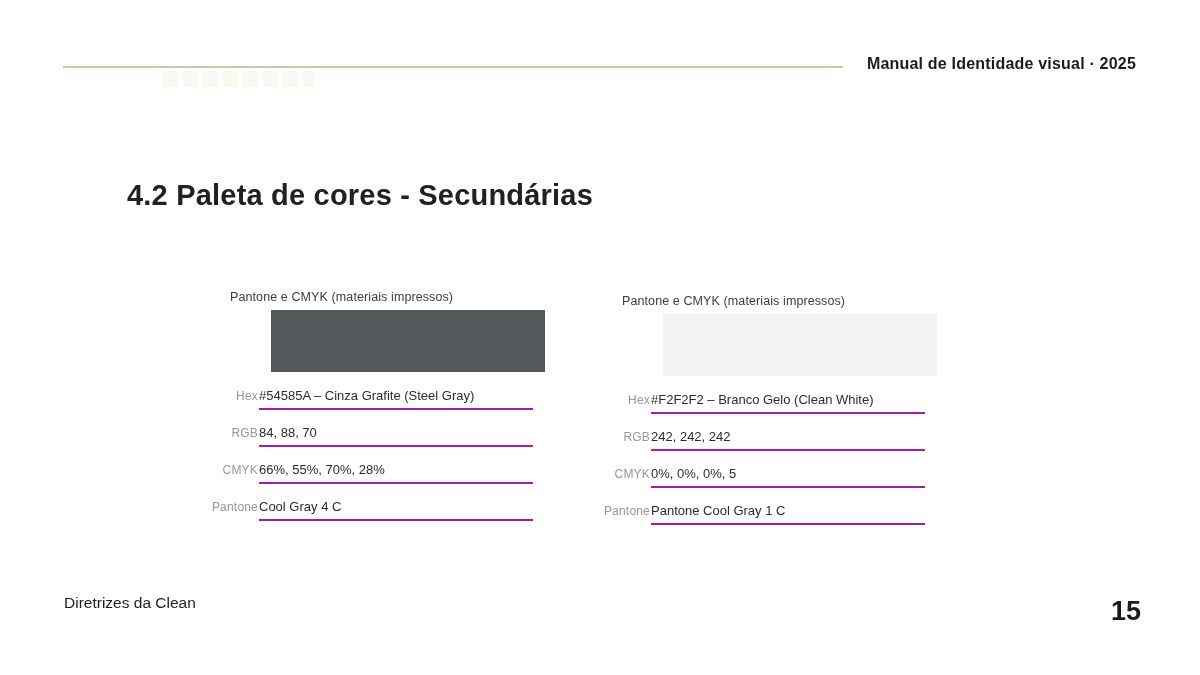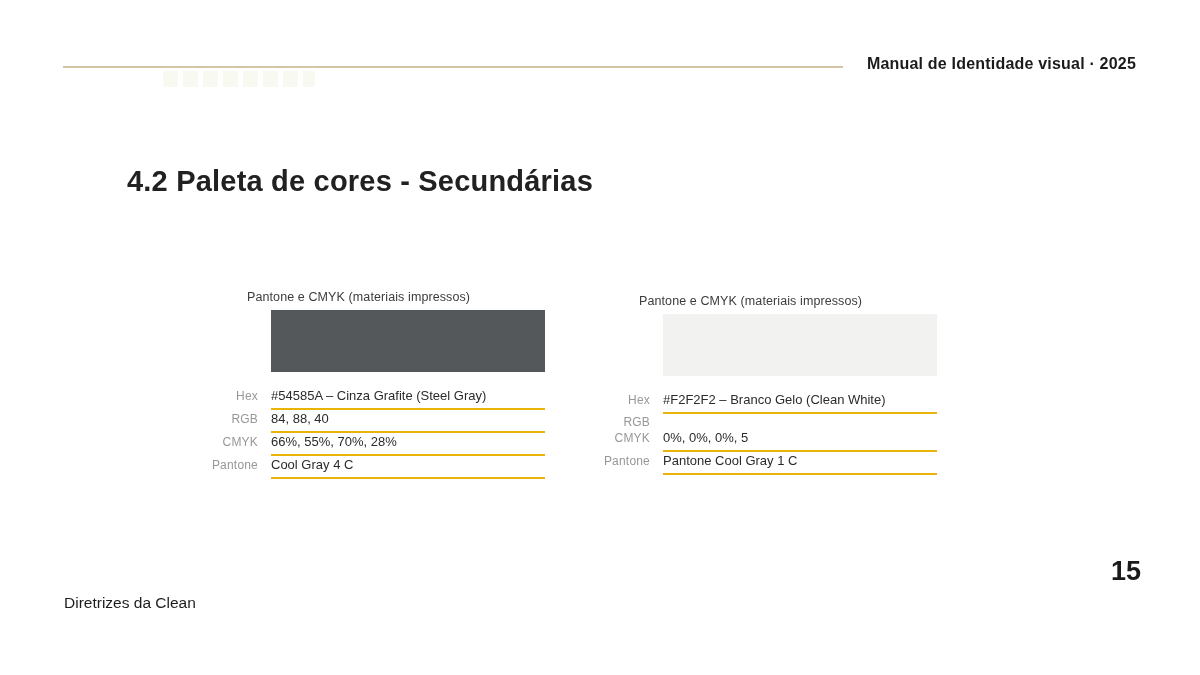--- a/index.html
+++ b/index.html
@@ -19,58 +19,58 @@
     position:absolute; right:64px; top:55px;
     font-size:16px; font-weight:600; letter-spacing:0.2px; color:#1c1c1c;
     white-space:nowrap;
   }
   .ghost-watermark {
     position:absolute; left:163px; top:71px; width:152px; height:16px;
     background:repeating-linear-gradient(90deg, #f8f9f1 0px, #f8f9f1 15px, transparent 15px, transparent 20px);
     border-radius:2px;
   }
   .page-title {
-    position:absolute; left:127px; top:165px;
+    position:absolute; left:127px; top:179px;
     font-size:29px; font-weight:700; color:#212121; letter-spacing:0.2px;
     white-space:nowrap;
   }
   .panel { position:absolute; width:362px; }
   .panel-0 { left:183px; top:289px; }
   .panel-1 { left:575px; top:293px; }
   .panel-header {
-    margin-left:64px; height:16px; line-height:16px;
+    margin-left:47px; height:16px; line-height:16px;
     font-size:12.5px; color:#3c3c3c; letter-spacing:0.1px;
     white-space:nowrap;
   }
   .swatch {
     margin-left:88px; margin-top:5px;
     width:274px; height:62px;
     background:#cccccc;
   }
   .rows { margin-top:16px; }
   .row {
-    display:grid; grid-template-columns:75px 274px; column-gap:13px;
-    align-items:baseline; margin-bottom:1px;
+    display:grid; grid-template-columns:75px 274px; column-gap:1px;
+    align-items:baseline; margin-bottom:15px;
   }
   .row-label {
     text-align:right; font-size:12px; color:#979797; letter-spacing:0.2px;
     white-space:nowrap;
   }
   .row-value {
     font-size:13px; line-height:15px; font-weight:500; color:#2b2b2b;
-    padding-bottom:5px; border-bottom:2px solid #eab308;
+    padding-bottom:5px; border-bottom:2px solid #a21caf;
     white-space:nowrap;
   }
   .footer-left {
     position:absolute; left:64px; top:594px;
     font-size:15.5px; font-weight:500; color:#1d1d1d;
     white-space:nowrap;
   }
   .page-number {
-    position:absolute; right:59px; top:556px;
+    position:absolute; right:59px; top:596px;
     font-size:27px; font-weight:600; color:#1b1b1b;
   }
 </style>
 </head>
 <body>
 
 <div class="topline" style="background-color: rgb(211, 198, 166);"></div>
 <div class="header-title">Manual de Identidade visual · 2025</div>
 <div class="ghost-watermark"></div>
 
@@ -79,21 +79,21 @@
 <section class="panel panel-0">
   <div class="panel-header">Pantone e CMYK (materiais impressos)</div>
   <div class="swatch" style="background-color: rgb(84, 88, 90);"></div>
   <div class="rows">
     <div class="row">
       <div class="row-label">Hex</div>
       <div class="row-value">#54585A – Cinza Grafite (Steel Gray)</div>
     </div>
     <div class="row">
       <div class="row-label">RGB</div>
-      <div class="row-value">84, 88, 40</div>
+      <div class="row-value">84, 88, 70</div>
     </div>
     <div class="row">
       <div class="row-label">CMYK</div>
       <div class="row-value">66%, 55%, 70%, 28%</div>
     </div>
     <div class="row">
       <div class="row-label">Pantone</div>
       <div class="row-value">Cool Gray 4 C</div>
     </div>
   </div>
@@ -102,20 +102,21 @@
 <section class="panel panel-1">
   <div class="panel-header">Pantone e CMYK (materiais impressos)</div>
   <div class="swatch" style="background-color: rgb(242, 242, 241);"></div>
   <div class="rows">
     <div class="row">
       <div class="row-label">Hex</div>
       <div class="row-value">#F2F2F2 – Branco Gelo (Clean White)</div>
     </div>
     <div class="row">
       <div class="row-label">RGB</div>
+      <div class="row-value">242, 242, 242</div>
     </div>
     <div class="row">
       <div class="row-label">CMYK</div>
       <div class="row-value">0%, 0%, 0%, 5</div>
     </div>
     <div class="row">
       <div class="row-label">Pantone</div>
       <div class="row-value">Pantone Cool Gray 1 C</div>
     </div>
   </div>

